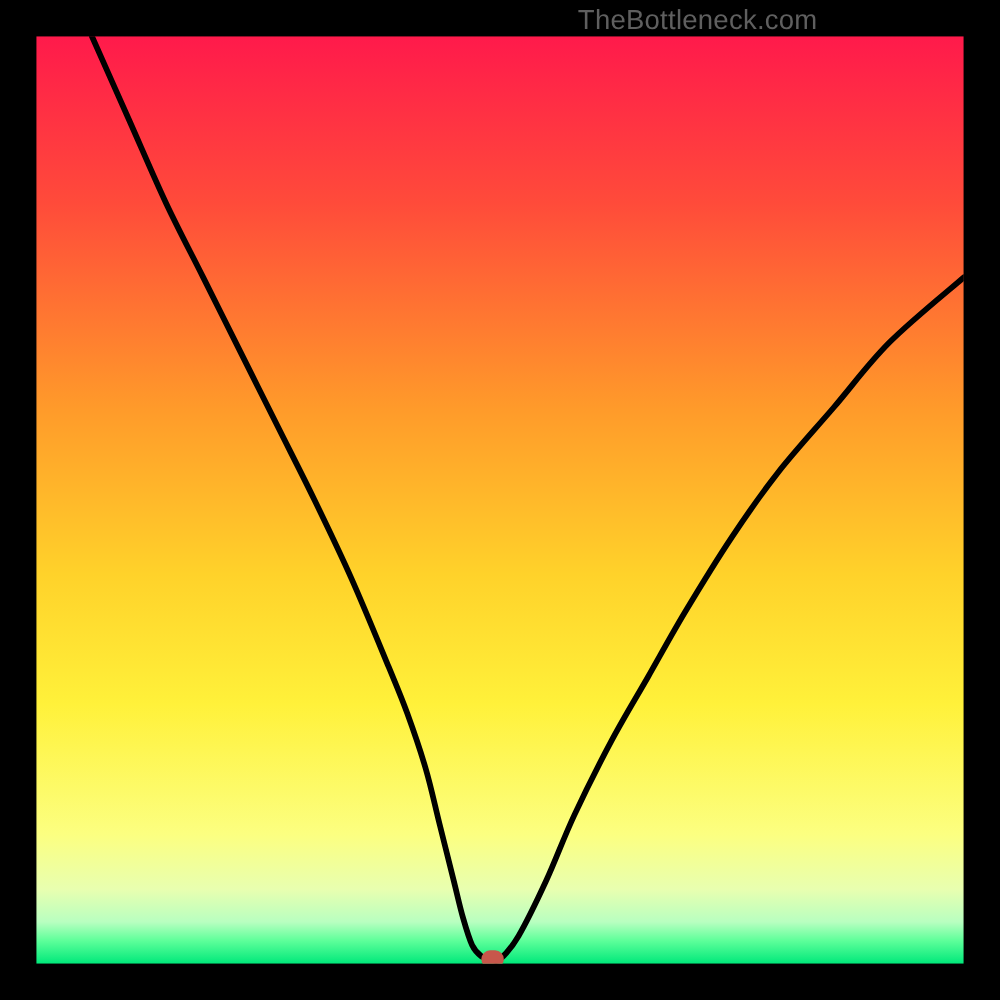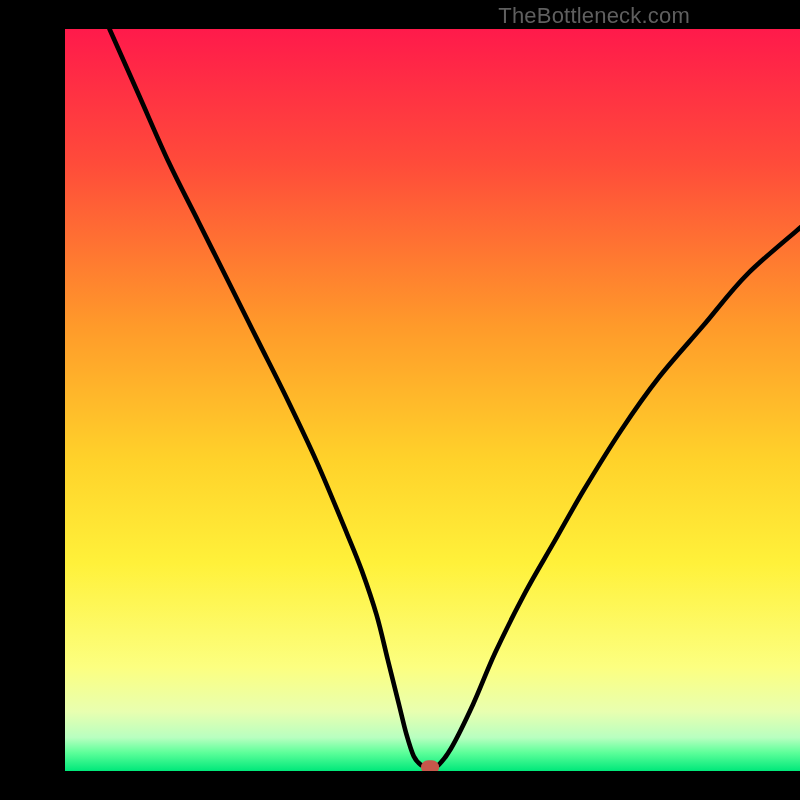--- a/index.html
+++ b/index.html
@@ -9,21 +9,20 @@
     height: 800px;
     background: #000;
     overflow: hidden;
     font-family: Arial, Helvetica, sans-serif;
   }
   .outer {
     width: 668px;
     height: 800px;
     background: #000;
     position: relative;
-    margin-left: 36px;
   }
   .watermark {
     position: absolute;
     top: 3px;
     right: 14px;
     color: #5f5f5f;
     font-size: 22px;
     font-weight: 500;
     letter-spacing: 0.2px;
     user-select: none;

